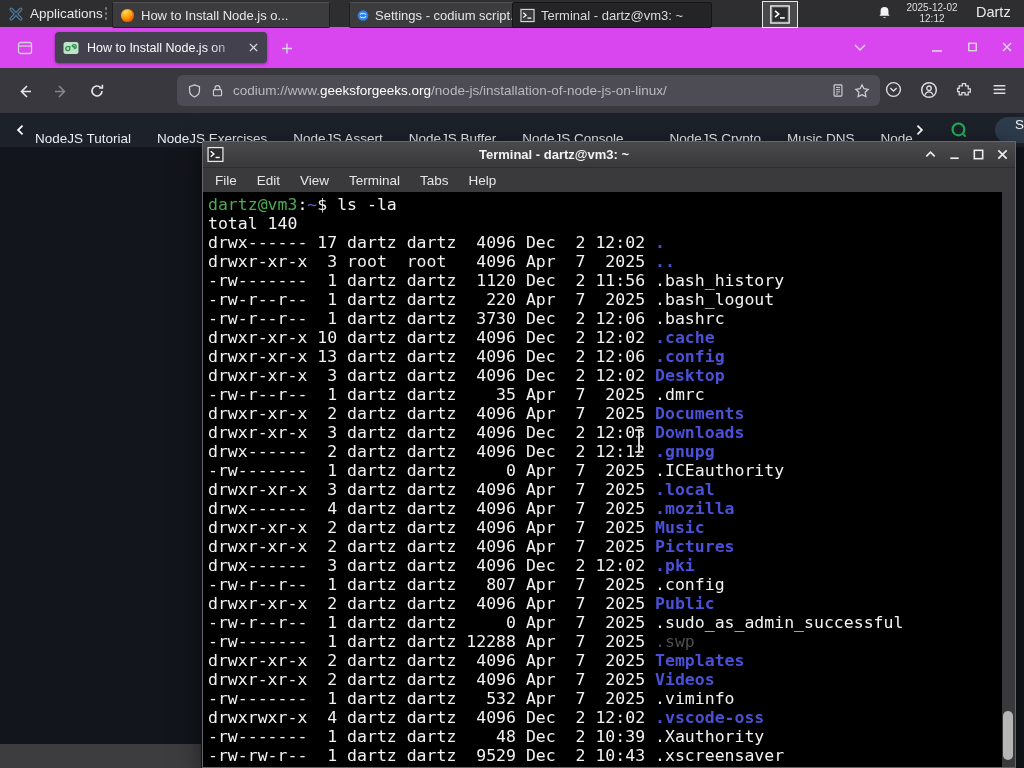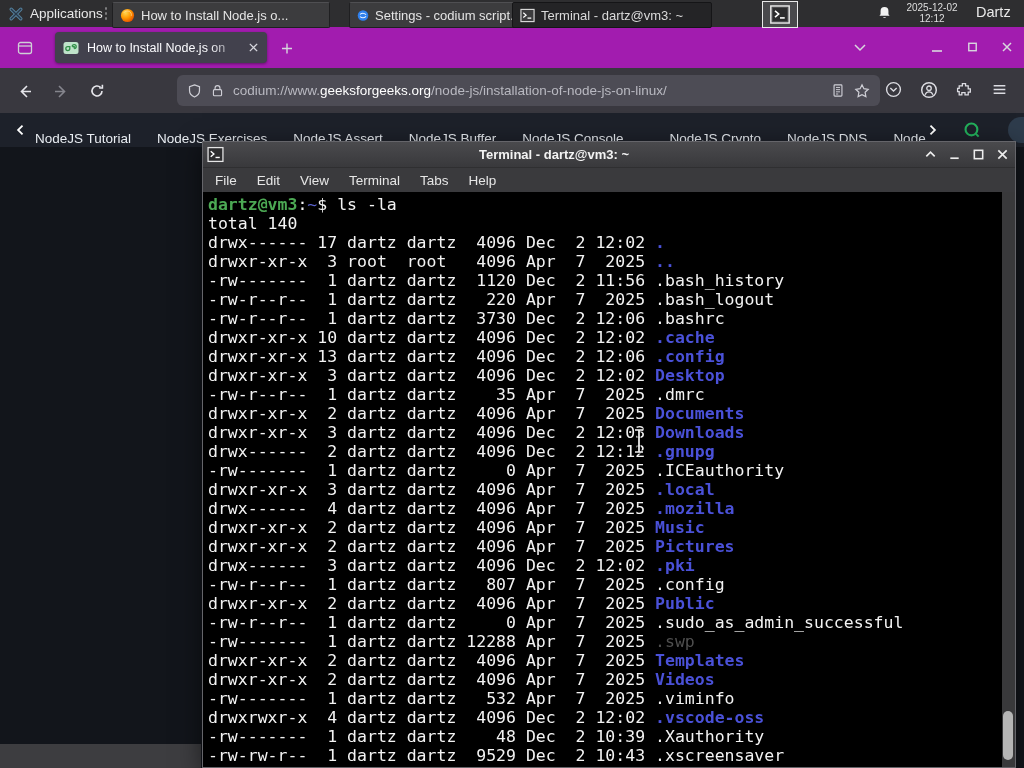--- a/index.html
+++ b/index.html
@@ -19,21 +19,21 @@
            color:#e4e4e4;font-size:13px;padding:0 7px;box-sizing:border-box;overflow:hidden;white-space:nowrap;}
   .taskbtn.active{background:#242426;border-color:#151517;color:#dadada;}
   .traybox{position:absolute;left:762px;top:1px;width:34px;height:25px;border:1px solid #e9e9e9;
            background:#49494c;display:flex;align-items:center;justify-content:center;}
   .bell{position:absolute;left:877px;top:5px;color:#f0f0f0;}
   .clockbox{position:absolute;left:899px;top:2px;width:66px;height:23px;color:#dedede;
             font-size:10px;line-height:11px;text-align:center;}
   .puser{position:absolute;left:976px;top:4px;color:#e9e9e9;font-size:14.5px;}
 
   
-  .tabbar{position:absolute;left:0;top:27px;width:1024px;height:41px;background:#a21caf;}
+  .tabbar{position:absolute;left:0;top:27px;width:1024px;height:41px;background:#d946ef;}
   .fxview{position:absolute;left:10px;top:9px;width:30px;height:24px;border:none;background:transparent;
           color:#cfcfd6;display:flex;align-items:center;justify-content:center;border-radius:4px;}
   .tab{position:absolute;left:55px;top:5px;width:212px;height:31px;background:#42414d;border-radius:4px;
        display:flex;align-items:center;padding:0 8px;box-sizing:border-box;color:#fbfbfe;box-shadow:0 1px 3px rgba(0,0,0,.4);}
   .favicon{width:16px;height:16px;flex:0 0 16px;margin-right:8px;}
   .tabtitle{font-size:12.5px;white-space:nowrap;overflow:hidden;flex:1;
             -webkit-mask-image:linear-gradient(90deg,#000 78%,transparent);mask-image:linear-gradient(90deg,#000 78%,transparent);}
   .tabclose{color:#d6d6dd;margin-left:4px;flex:0 0 auto;}
   .newtab{position:absolute;left:275px;top:10px;width:24px;height:22px;color:#d6d6dd;background:transparent;border:0;
           display:flex;align-items:center;justify-content:center;}
@@ -70,21 +70,21 @@
   .ttext{position:absolute;left:0;right:110px;text-align:center;font-size:13px;font-weight:bold;color:#f3f3f3;
          white-space:nowrap;}
   .tbtns{position:absolute;right:4px;top:0;height:25px;display:flex;align-items:center;gap:7px;color:#ededed;}
   .tbtns span{width:17px;height:17px;display:flex;align-items:center;justify-content:center;}
   .tmenu{position:absolute;left:0;top:25px;right:0;height:25px;background:#3a3a3d;display:flex;align-items:center;
          gap:20px;padding-left:12px;font-size:13.5px;color:#e6e6e6;border-top:1px solid #2f2f31;}
   .tscreen{position:absolute;left:0;top:50px;right:0;bottom:0;background:#000;overflow:hidden;
            font-family:"DejaVu Sans Mono",monospace;font-size:16.5px;line-height:19px;color:#f3f3f3;
            padding:3px 0 0 5px;box-sizing:border-box;}
   .tline{white-space:pre;height:19px;}
-  .g{color:var(--term-green,#4ca954);font-weight:bold;margin-top:40px;}
+  .g{color:var(--term-green,#4ca954);font-weight:normal;margin-top:40px;}
   .pb{color:var(--term-path-blue,#5a62cf);}
   .dir{color:var(--term-dir-blue,#4a51d8);font-weight:bold;}
   .dim{color:var(--term-dim,#4f4f4f);}
   .sbtrack{position:absolute;right:0;top:0;bottom:0;width:13px;background:#39393b;}
   .sbthumb{position:absolute;left:1px;bottom:7px;width:10px;height:49px;background:#b5b5b5;border-radius:5px;}
 
   .ibeam{position:absolute;left:632px;top:428px;z-index:60;}
 </style>
 </head>
 <body>
@@ -281,21 +281,21 @@
       <svg width="13" height="14" viewBox="0 0 16 16">
           <path d="M10.5 2.5L5 8l5.5 5.5" stroke="currentColor" stroke-width="2.2" fill="none"></path>
         </svg>
     </span>
     <span class="snitem" style="margin-left:8px;">NodeJS Tutorial</span>
     <span class="snitem" style="margin-left:26px;">NodeJS Exercises</span>
     <span class="snitem" style="margin-left:26px;">NodeJS Assert</span>
     <span class="snitem" style="margin-left:26px;">NodeJS Buffer</span>
     <span class="snitem" style="margin-left:26px;">NodeJS Console</span>
     <span class="snitem" style="margin-left:26px;padding-left:20px;">NodeJS Crypto</span>
-    <span class="snitem" style="margin-left:26px;">NodeJS DNS</span>
+    <span class="snitem" style="margin-left:26px;">Music DNS</span>
     <span class="snitem" style="margin-left:26px;">Node</span>
     <span class="snchev">
       <svg width="13" height="14" viewBox="0 0 16 16">
           <path d="M5.5 2.5L11 8l-5.5 5.5" stroke="currentColor" stroke-width="2.2" fill="none"></path>
         </svg>
     </span>
     <span style="margin-left:24px;">
       <svg width="19" height="19" viewBox="0 0 18 18">
           <circle cx="8" cy="8" r="5.6" fill="none" stroke="var(--gfg-green,#23b15c)" stroke-width="2"></circle>
           <path d="M12.2 12.2l2.6 2.6" stroke="var(--gfg-green,#23b15c)" stroke-width="2"></path>

